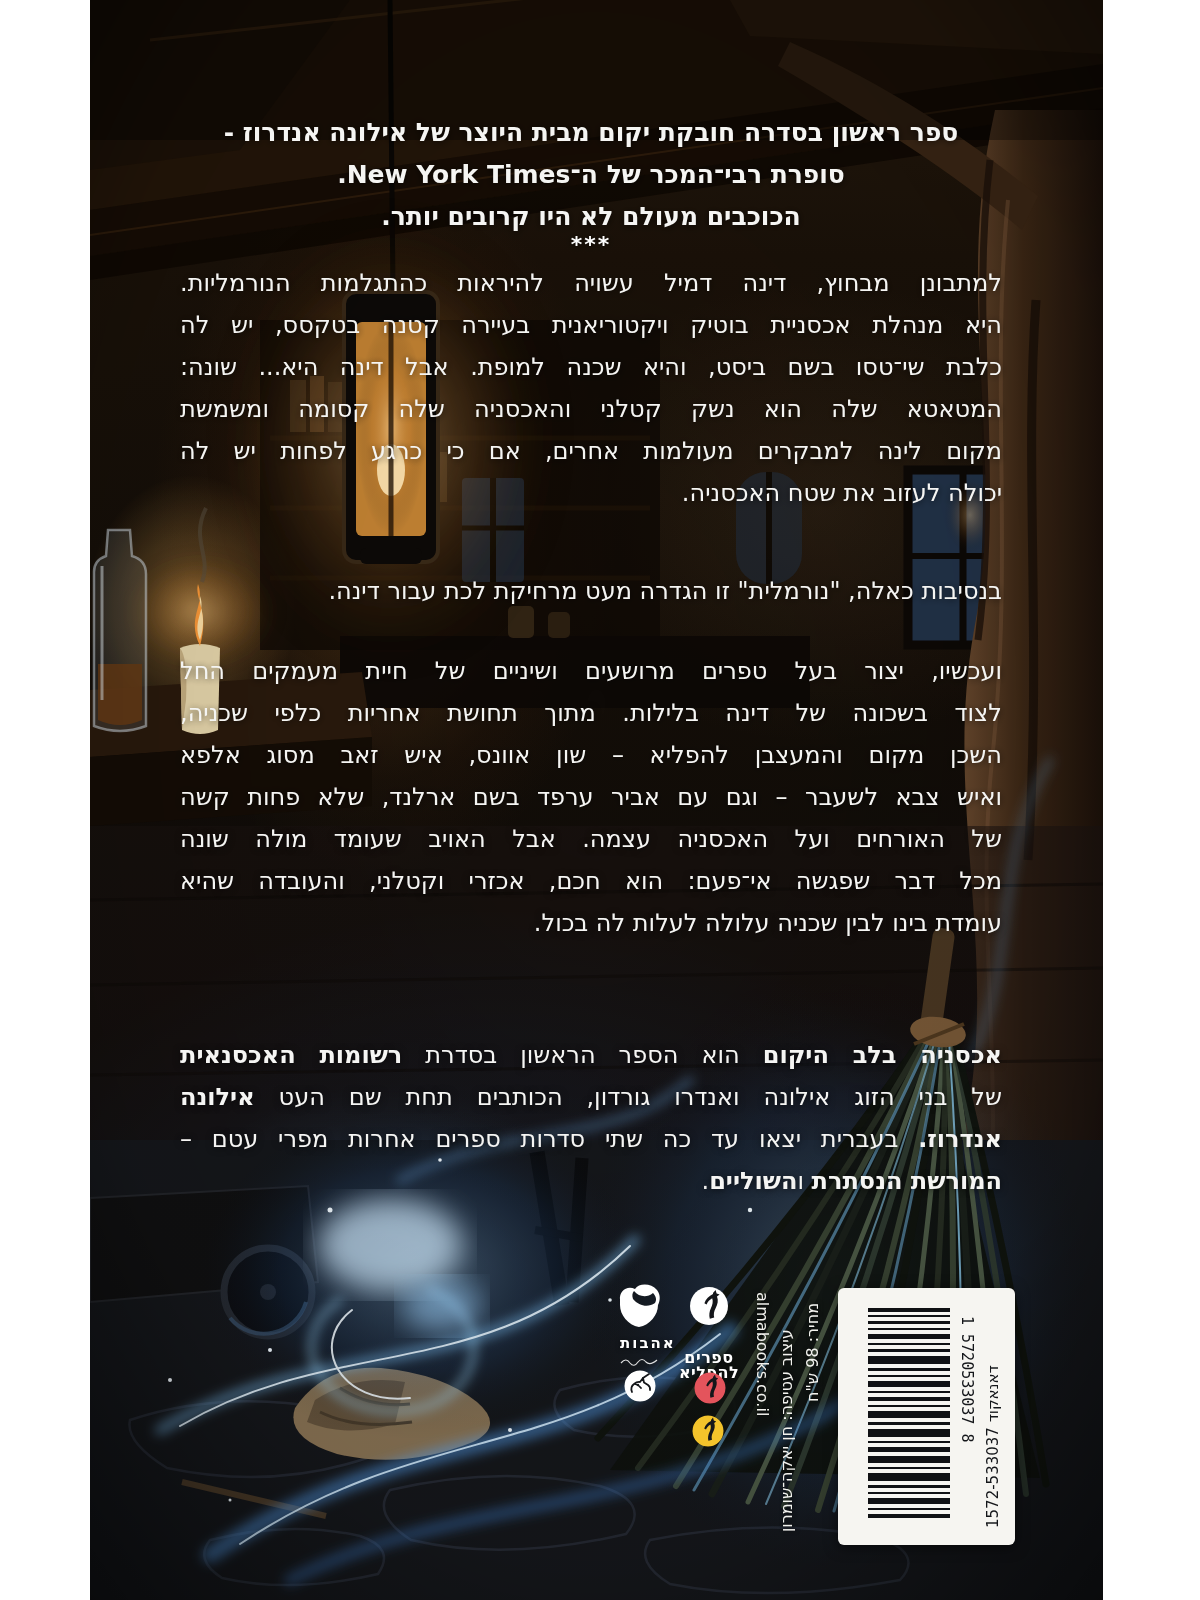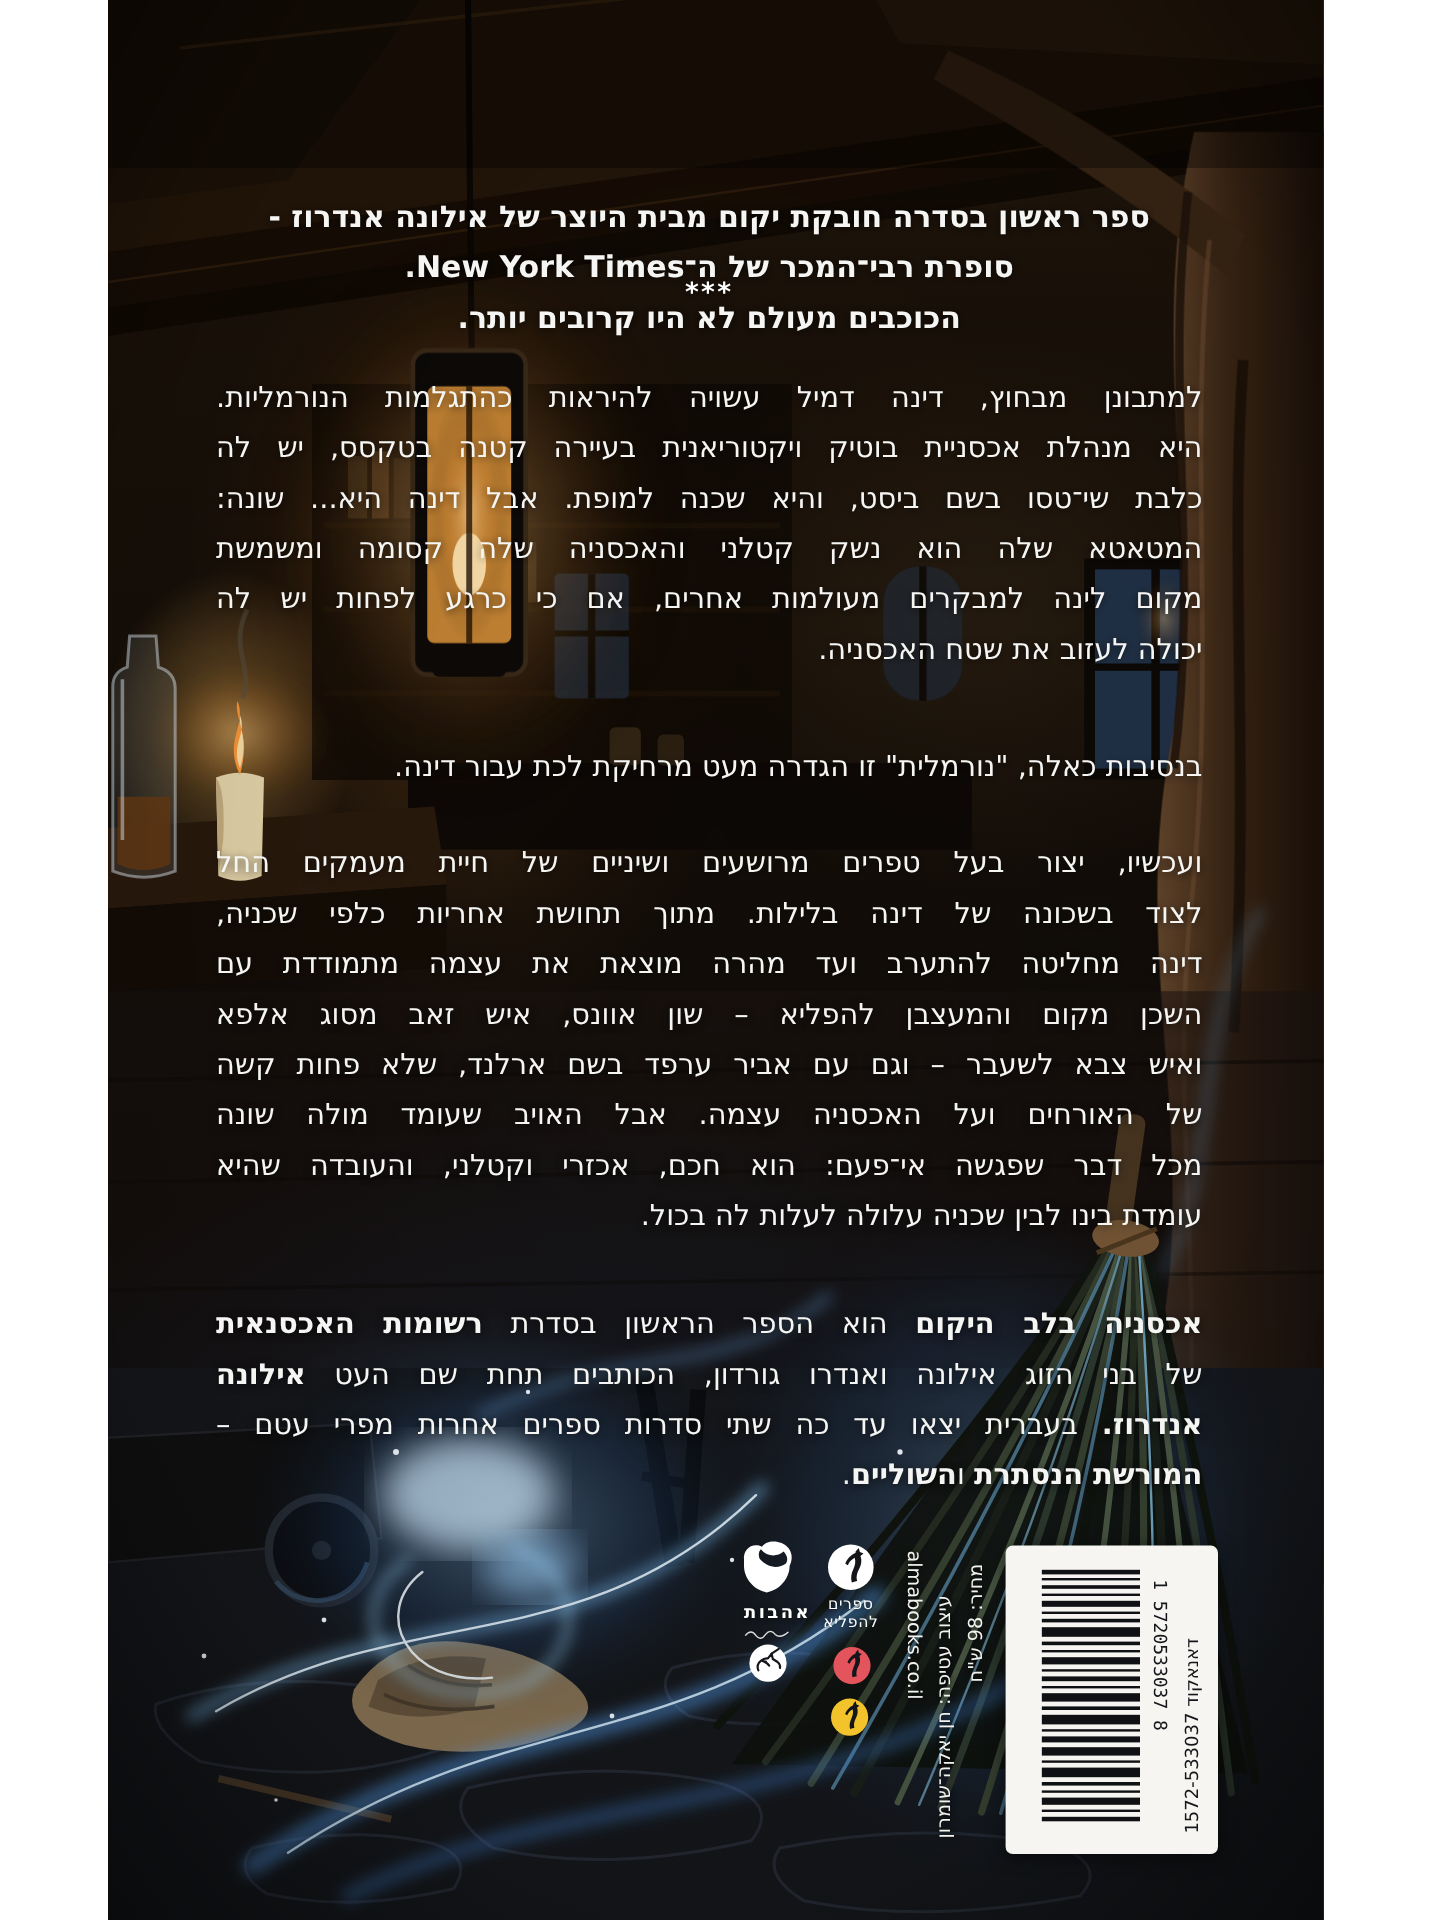--- a/index.html
+++ b/index.html
@@ -11,34 +11,34 @@
     background-image:
       radial-gradient(420px 330px at 72% 32%, rgba(115,85,52,.18), transparent 70%),
       radial-gradient(300px 460px at 29% 33%, rgba(255,168,70,.22), rgba(120,60,20,.08) 55%, transparent 78%),
       radial-gradient(150px 190px at 10% 38%, rgba(255,190,95,.45), transparent 70%),
       radial-gradient(760px 560px at 40% 82%, rgba(38,110,205,.30), transparent 72%),
       radial-gradient(330px 230px at 29% 78%, rgba(135,205,255,.40), transparent 70%),
       linear-gradient(180deg,#261a0e 0%,#1b1209 16%,#140e08 42%,#0e0c0a 66%,#0a0c11 88%,#090b10 100%);}
   #scene{position:absolute;left:0;top:0;}
   
   .tx{position:absolute;left:90px;width:822px;color:#f5f5f3;direction:rtl;
-      font-size:24px;line-height:42px;text-shadow:0 1px 7px rgba(0,0,0,.65);margin-top:48px;}
+      font-size:24px;line-height:42px;text-shadow:0 1px 7px rgba(0,0,0,.65);}
   .tx .ln{text-align:justify;text-align-last:justify;}
   .tx .ln.last{text-align-last:right;}
   .tx .ln.center,.hdr .ln{text-align:center;text-align-last:center;}
   .hdr{font-weight:700;font-size:25px;}
   .sep{position:absolute;left:90px;width:822px;text-align:center;color:#fff;
        font-weight:700;font-size:22px;letter-spacing:2px;text-shadow:0 1px 6px rgba(0,0,0,.7);}
   .b{font-weight:700;}
   
   .logoBlock{position:absolute;text-align:center;color:#fff;}
   .logoLbl{font-weight:700;font-size:15px;letter-spacing:2px;line-height:17px;
            text-shadow:0 1px 4px rgba(0,0,0,.6);margin-left:16px;}
-  .almaLbl{font-weight:400;font-size:13px;line-height:15px;letter-spacing:.5px;
-           text-shadow:0 1px 4px rgba(0,0,0,.6);}
+  .almaLbl{font-weight:700;font-size:16px;line-height:15px;letter-spacing:.5px;
+           text-shadow:0 1px 4px rgba(0,0,0,.6);margin-top:20px;}
   .circ{position:absolute;border-radius:50%;}
   .v-cw,.v-ccw{position:absolute;white-space:nowrap;color:#f2f2ee;font-size:16px;line-height:18px;
        text-shadow:0 1px 4px rgba(0,0,0,.7);}
   .v-cw{transform:rotate(90deg);transform-origin:0 0;}
   .v-ccw{transform:rotate(-90deg);transform-origin:0 0;direction:rtl;}
   
   #bcard{position:absolute;left:748px;top:1288px;width:177px;height:257px;background:#f6f5f1;
          border-radius:6px;box-shadow:0 2px 14px rgba(0,0,0,.55);}
   #bcard .v-cw,#bcard .v-ccw{color:#14161a;text-shadow:none;font-size:15px;
          font-family:"DejaVu Sans Mono","Liberation Mono",monospace;}
@@ -247,21 +247,20 @@
       <div class="ln last">יכולה לעזוב את שטח האכסניה.</div>
     </div>
 
     <div class="tx" style="top:570px">
       <div class="ln last">בנסיבות כאלה, "נורמלית" זו הגדרה מעט מרחיקת לכת עבור דינה.</div>
     </div>
 
     <div class="tx" style="top:650px">
       <div class="ln">ועכשיו, יצור בעל טפרים מרושעים ושיניים של חיית מעמקים החל</div>
       <div class="ln">לצוד בשכונה של דינה בלילות. מתוך תחושת אחריות כלפי שכניה,</div>
-      <div class="ln">דינה מחליטה להתערב ועד מהרה מוצאת את עצמה מתמודדת עם</div>
       <div class="ln">השכן מקום והמעצבן להפליא – שון אוונס, איש זאב מסוג אלפא</div>
       <div class="ln">ואיש צבא לשעבר – וגם עם אביר ערפד בשם ארלנד, שלא פחות קשה</div>
       <div class="ln">של האורחים ועל האכסניה עצמה. אבל האויב שעומד מולה שונה</div>
       <div class="ln">מכל דבר שפגשה אי־פעם: הוא חכם, אכזרי וקטלני, והעובדה שהיא</div>
       <div class="ln last">עומדת בינו לבין שכניה עלולה לעלות לה בכול.</div>
     </div>
 
     <div class="tx" style="top:1034px">
       <div class="ln"><span class="b">אכסניה בלב היקום</span><span> הוא הספר הראשון בסדרת </span><span class="b">רשומות האכסנאית</span></div>
       <div class="ln"><span>של בני הזוג אילונה ואנדרו גורדון, הכותבים תחת שם העט </span><span class="b">אילונה</span></div>

